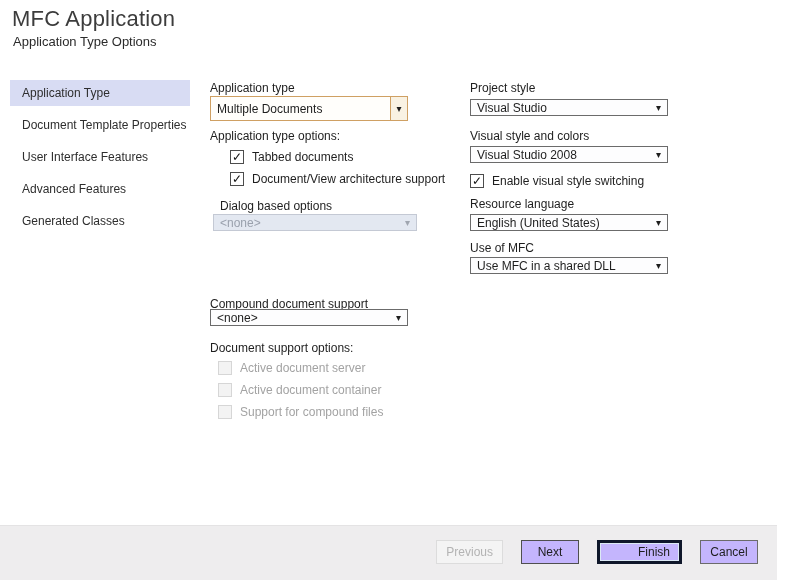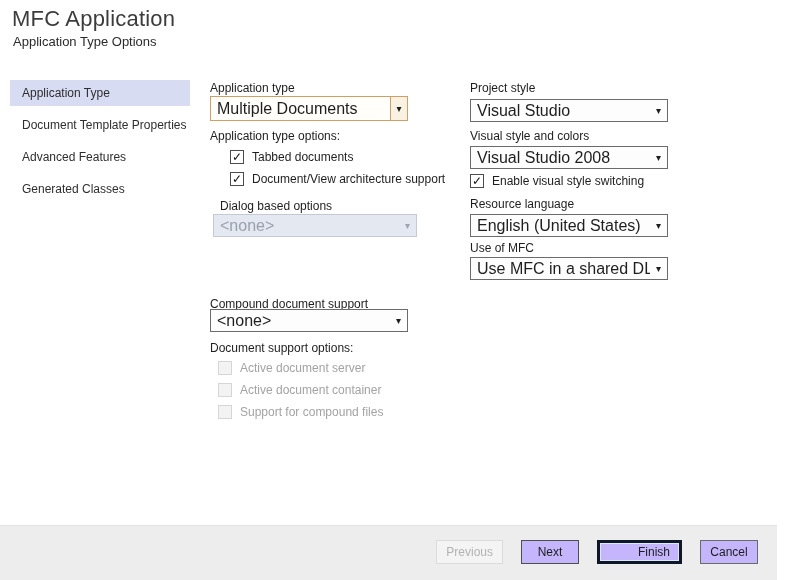--- a/index.html
+++ b/index.html
@@ -10,23 +10,23 @@
   .page-title { position: absolute; left: 12px; top: 6px; font-size: 22px; color: #3c3c3c; letter-spacing: 0.2px; }
   .page-subtitle { position: absolute; left: 13px; top: 34px; font-size: 13px; color: #2b2b2b; }
 
   .sidebar { position: absolute; left: 10px; top: 80px; width: 180px; }
   .side-item { height: 26px; line-height: 26px; padding-left: 12px; margin-bottom: 6px;
                font-size: 12px; color: #2e2e2e; cursor: default; }
   .side-item.selected { background: #d8dcf3; }
 
   .lbl { position: absolute; font-size: 12px; color: #1e1e1e; white-space: nowrap; }
 
-  .combo { position: absolute; width: 198px; height: 23px; background: #fdfdfe;
+  .combo { position: absolute; width: 198px; height: 17px; background: #fdfdfe;
            border: 1px solid #6b6b6b; display: flex; align-items: stretch; }
-  .combo-value { flex: 1; font-size: 16px; padding: 0 6px; display: flex; align-items: center;
+  .combo-value { flex: 1; font-size: 12px; padding: 0 6px; display: flex; align-items: center;
                  overflow: hidden; white-space: nowrap; }
   .combo-arrow { width: 17px; display: flex; align-items: center; justify-content: center;
                  font-size: 10px; color: #1e1e1e; }
   .combo.focused { border-color: #cfa063; height: 25px; background: #fffefb; }
   .combo.focused .combo-arrow { border-left: 1px solid #cfa063; background: #f9f2e3; }
   .combo.disabled { background: #e3e8f1; border-color: #c4c9d4; }
   .combo.disabled .combo-value { color: #9aa1ad; }
   .combo.disabled .combo-arrow { color: #a0a6b0; }
 
   .cb-row { position: absolute; display: flex; align-items: center; gap: 8px; height: 16px; }
@@ -51,20 +51,21 @@
 <body>
 
 <div id="stage">
 
   <div class="page-title">MFC Application</div>
   <div class="page-subtitle">Application Type Options</div>
 
   <div class="sidebar">
     <div class="side-item selected">Application Type</div>
     <div class="side-item">Document Template Properties</div>
+    <div class="side-item">User Interface Features</div>
     <div class="side-item">Advanced Features</div>
     <div class="side-item">Generated Classes</div>
   </div>
 
   <div class="lbl" style="left:210px; top:81px;">Application type</div>
   <div class="combo focused" style="left:210px; top:96px;">
     <span class="combo-value">Multiple Documents</span>
     <span class="combo-arrow">▾</span>
   </div>
 

